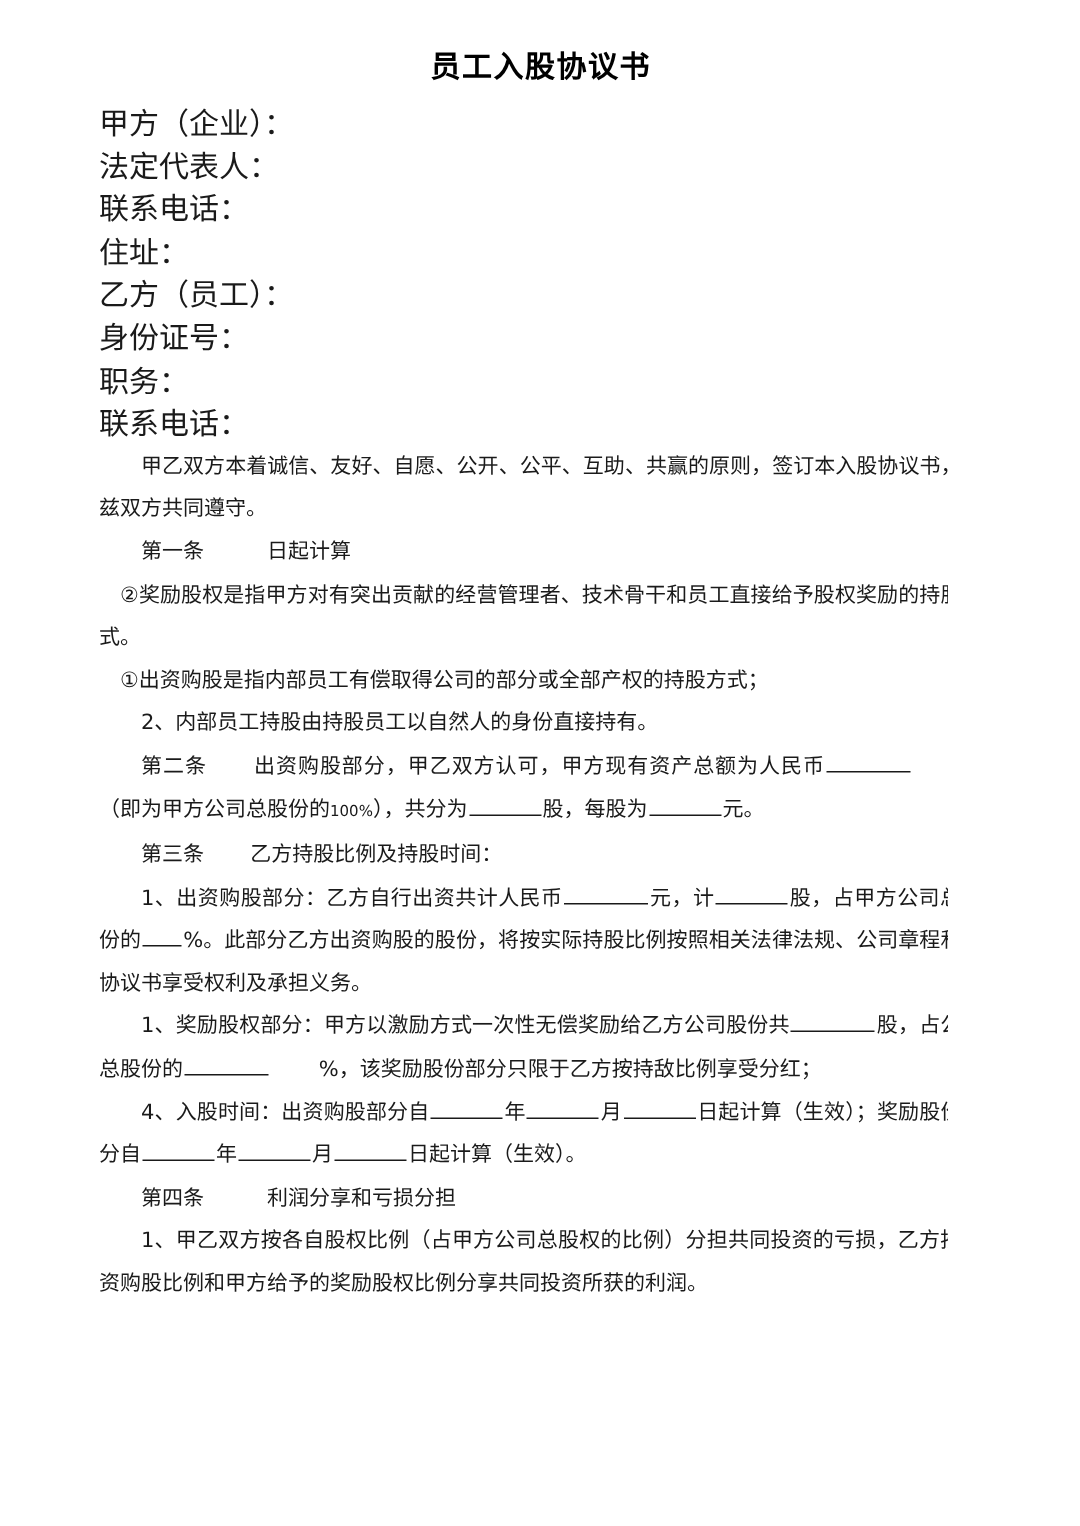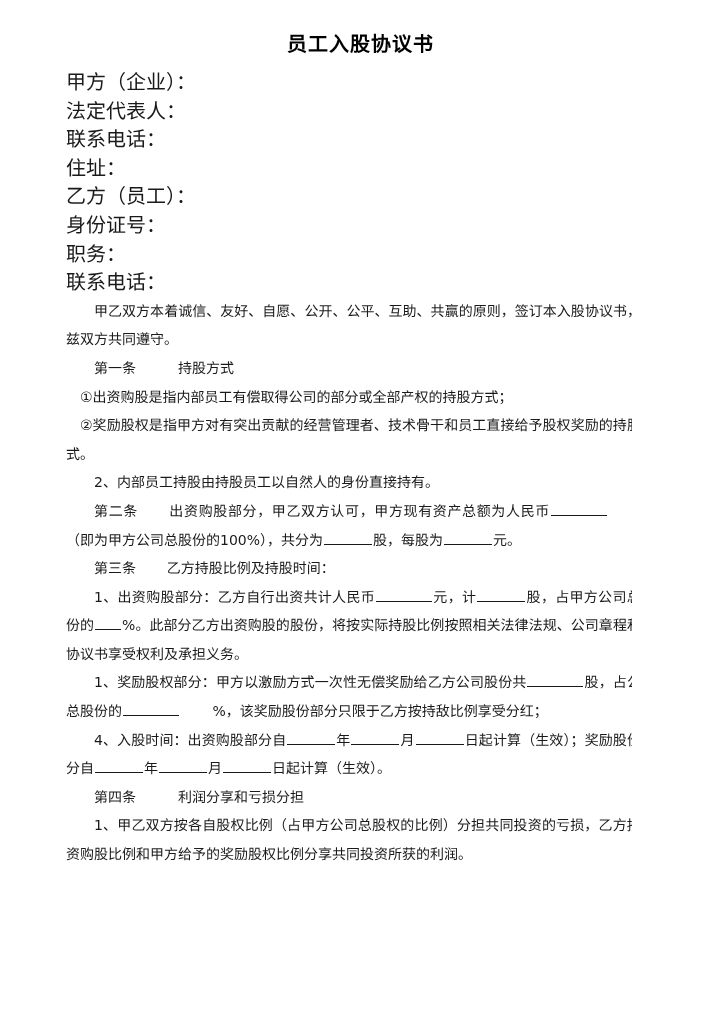--- a/index.html
+++ b/index.html
@@ -71,21 +71,21 @@
     vertical-align: baseline;
     height: 1em;
     margin: 0 1px;
   }
   .b-xs  { width: 26px; }
   .b-md  { width: 48px; }
   .b-lg  { width: 56px; }
   .b-xl  { width: 120px; }
   .b-xxl { width: 150px; }
   .num {
-    font-size: 14px;
+    font-size: 10px;
     margin-top: 34px;
   }
 </style>
 </head>
 <body>
 
 <div class="page">
   <div class="doc-body">
 
     <h1 class="doc-title">员工入股协议书</h1>
@@ -94,24 +94,24 @@
     <div class="field-line">法定代表人：</div>
     <div class="field-line">联系电话：</div>
     <div class="field-line">住址：</div>
     <div class="field-line">乙方（员工）：</div>
     <div class="field-line">身份证号：</div>
     <div class="field-line">职务：</div>
     <div class="field-line">联系电话：</div>
 
     <p class="para">甲乙双方本着诚信、友好、自愿、公开、公平、互助、共赢的原则，签订本入股协议书，以兹双方共同遵守。</p>
 
-    <p class="para clause-head"><span>第一条</span><span class="gap">　</span><span>持股方式</span></p>
+    <p class="para clause-head"><span>第一条</span><span class="gap">　</span><span>日起计算</span></p>
 
+    <p class="para circle-item">②奖励股权是指甲方对有突出贡献的经营管理者、技术骨干和员工直接给予股权奖励的持股方式。</p>
     <p class="para circle-item">①出资购股是指内部员工有偿取得公司的部分或全部产权的持股方式；</p>
-    <p class="para circle-item">②奖励股权是指甲方对有突出贡献的经营管理者、技术骨干和员工直接给予股权奖励的持股方式。</p>
     <p class="para clause-head">2、内部员工持股由持股员工以自然人的身份直接持有。</p>
 
     <p class="para clause-head"><span>第二条</span><span class="gap"> </span><span>出资购股部分，甲乙双方认可，甲方现有资产总额为人民币</span><span class="blank b-lg"></span><span class="gap"> </span><span>元（即为甲方公司总股份的</span><span class="num">100%</span><span>），共分为</span><span class="blank b-md"></span><span>股，每股为</span><span class="blank b-md"></span><span>元。</span></p>
 
     <p class="para clause-head"><span>第三条</span><span class="gap"> </span><span>乙方持股比例及持股时间：</span></p>
 
     <p class="para clause-head"><span>1、出资购股部分：乙方自行出资共计人民币</span><span class="blank b-lg"></span><span>元，计</span><span class="blank b-md"></span><span>股，占甲方公司总股份的</span><span class="blank b-xs"></span><span>%。此部分乙方出资购股的股份，将按实际持股比例按照相关法律法规、公司章程和本协议书享受权利及承担义务。</span></p>
 
 
     <p class="para clause-head"><span>1、奖励股权部分：甲方以激励方式一次性无偿奖励给乙方公司股份共</span><span class="blank b-lg"></span><span>股，占公司总股份的</span><span class="blank b-lg"></span><span class="gap"> </span><span>%，该奖励股份部分只限于乙方按持敌比例享受分红；</span></p>

